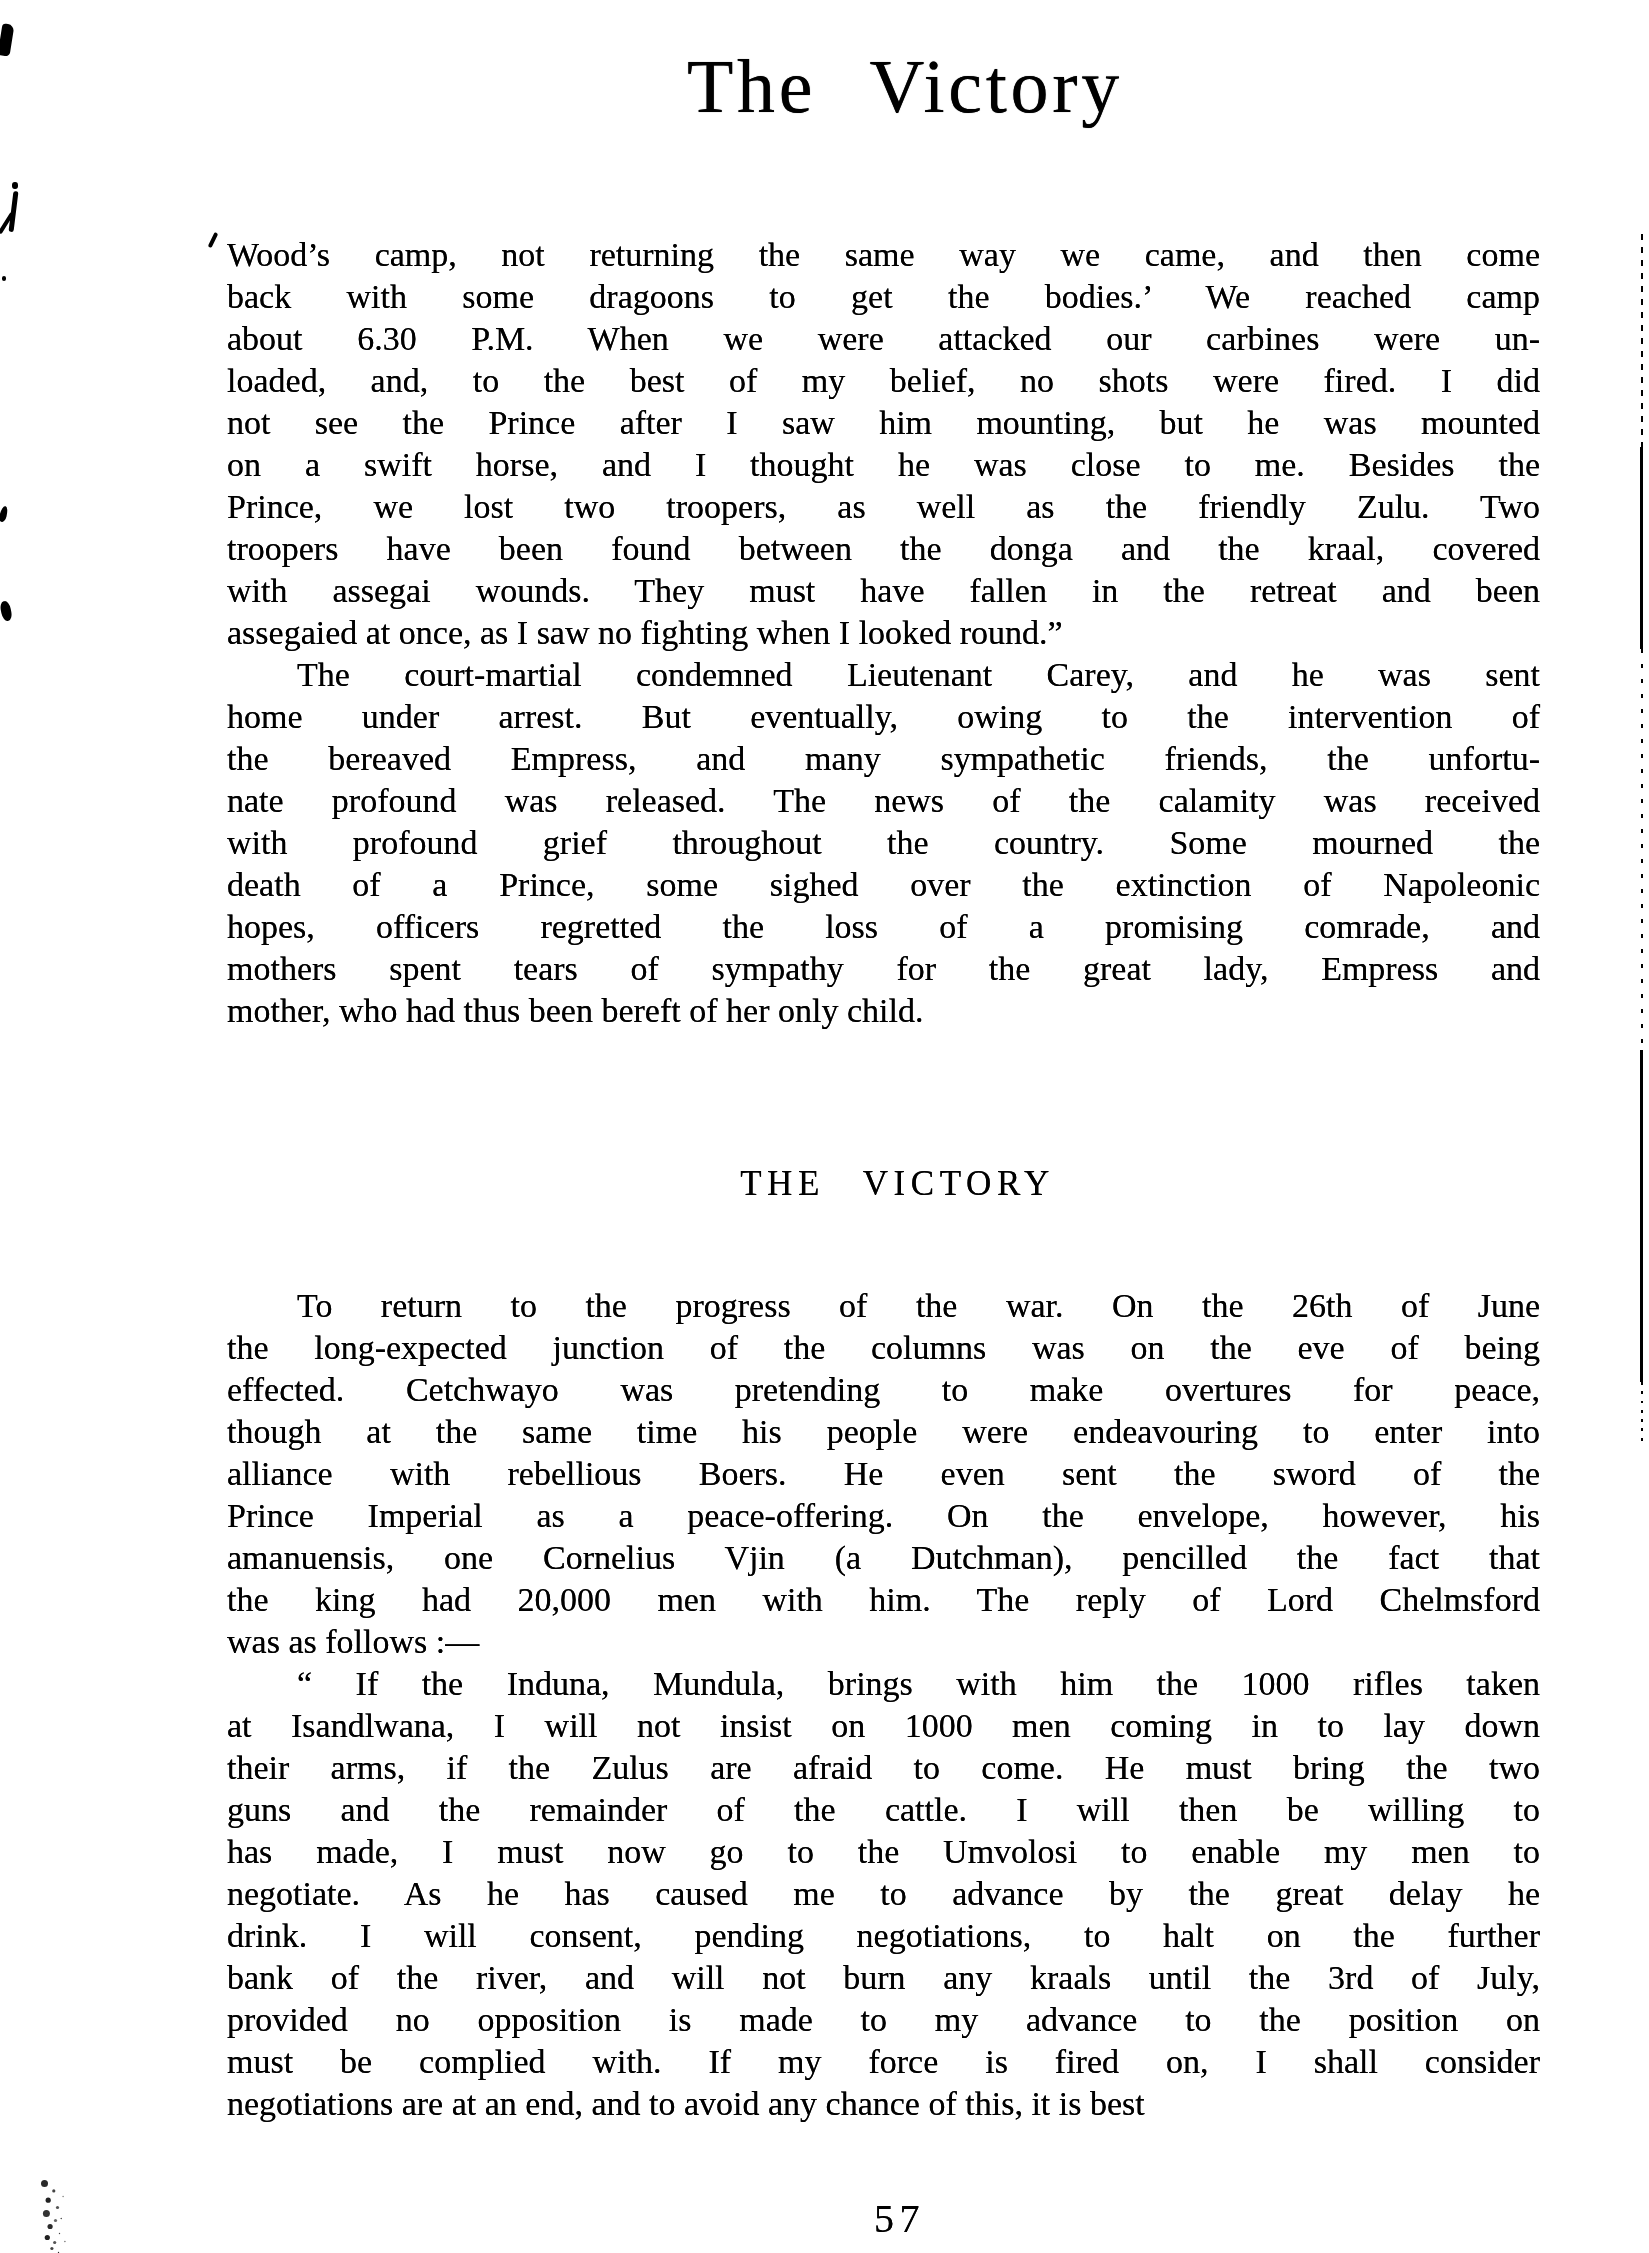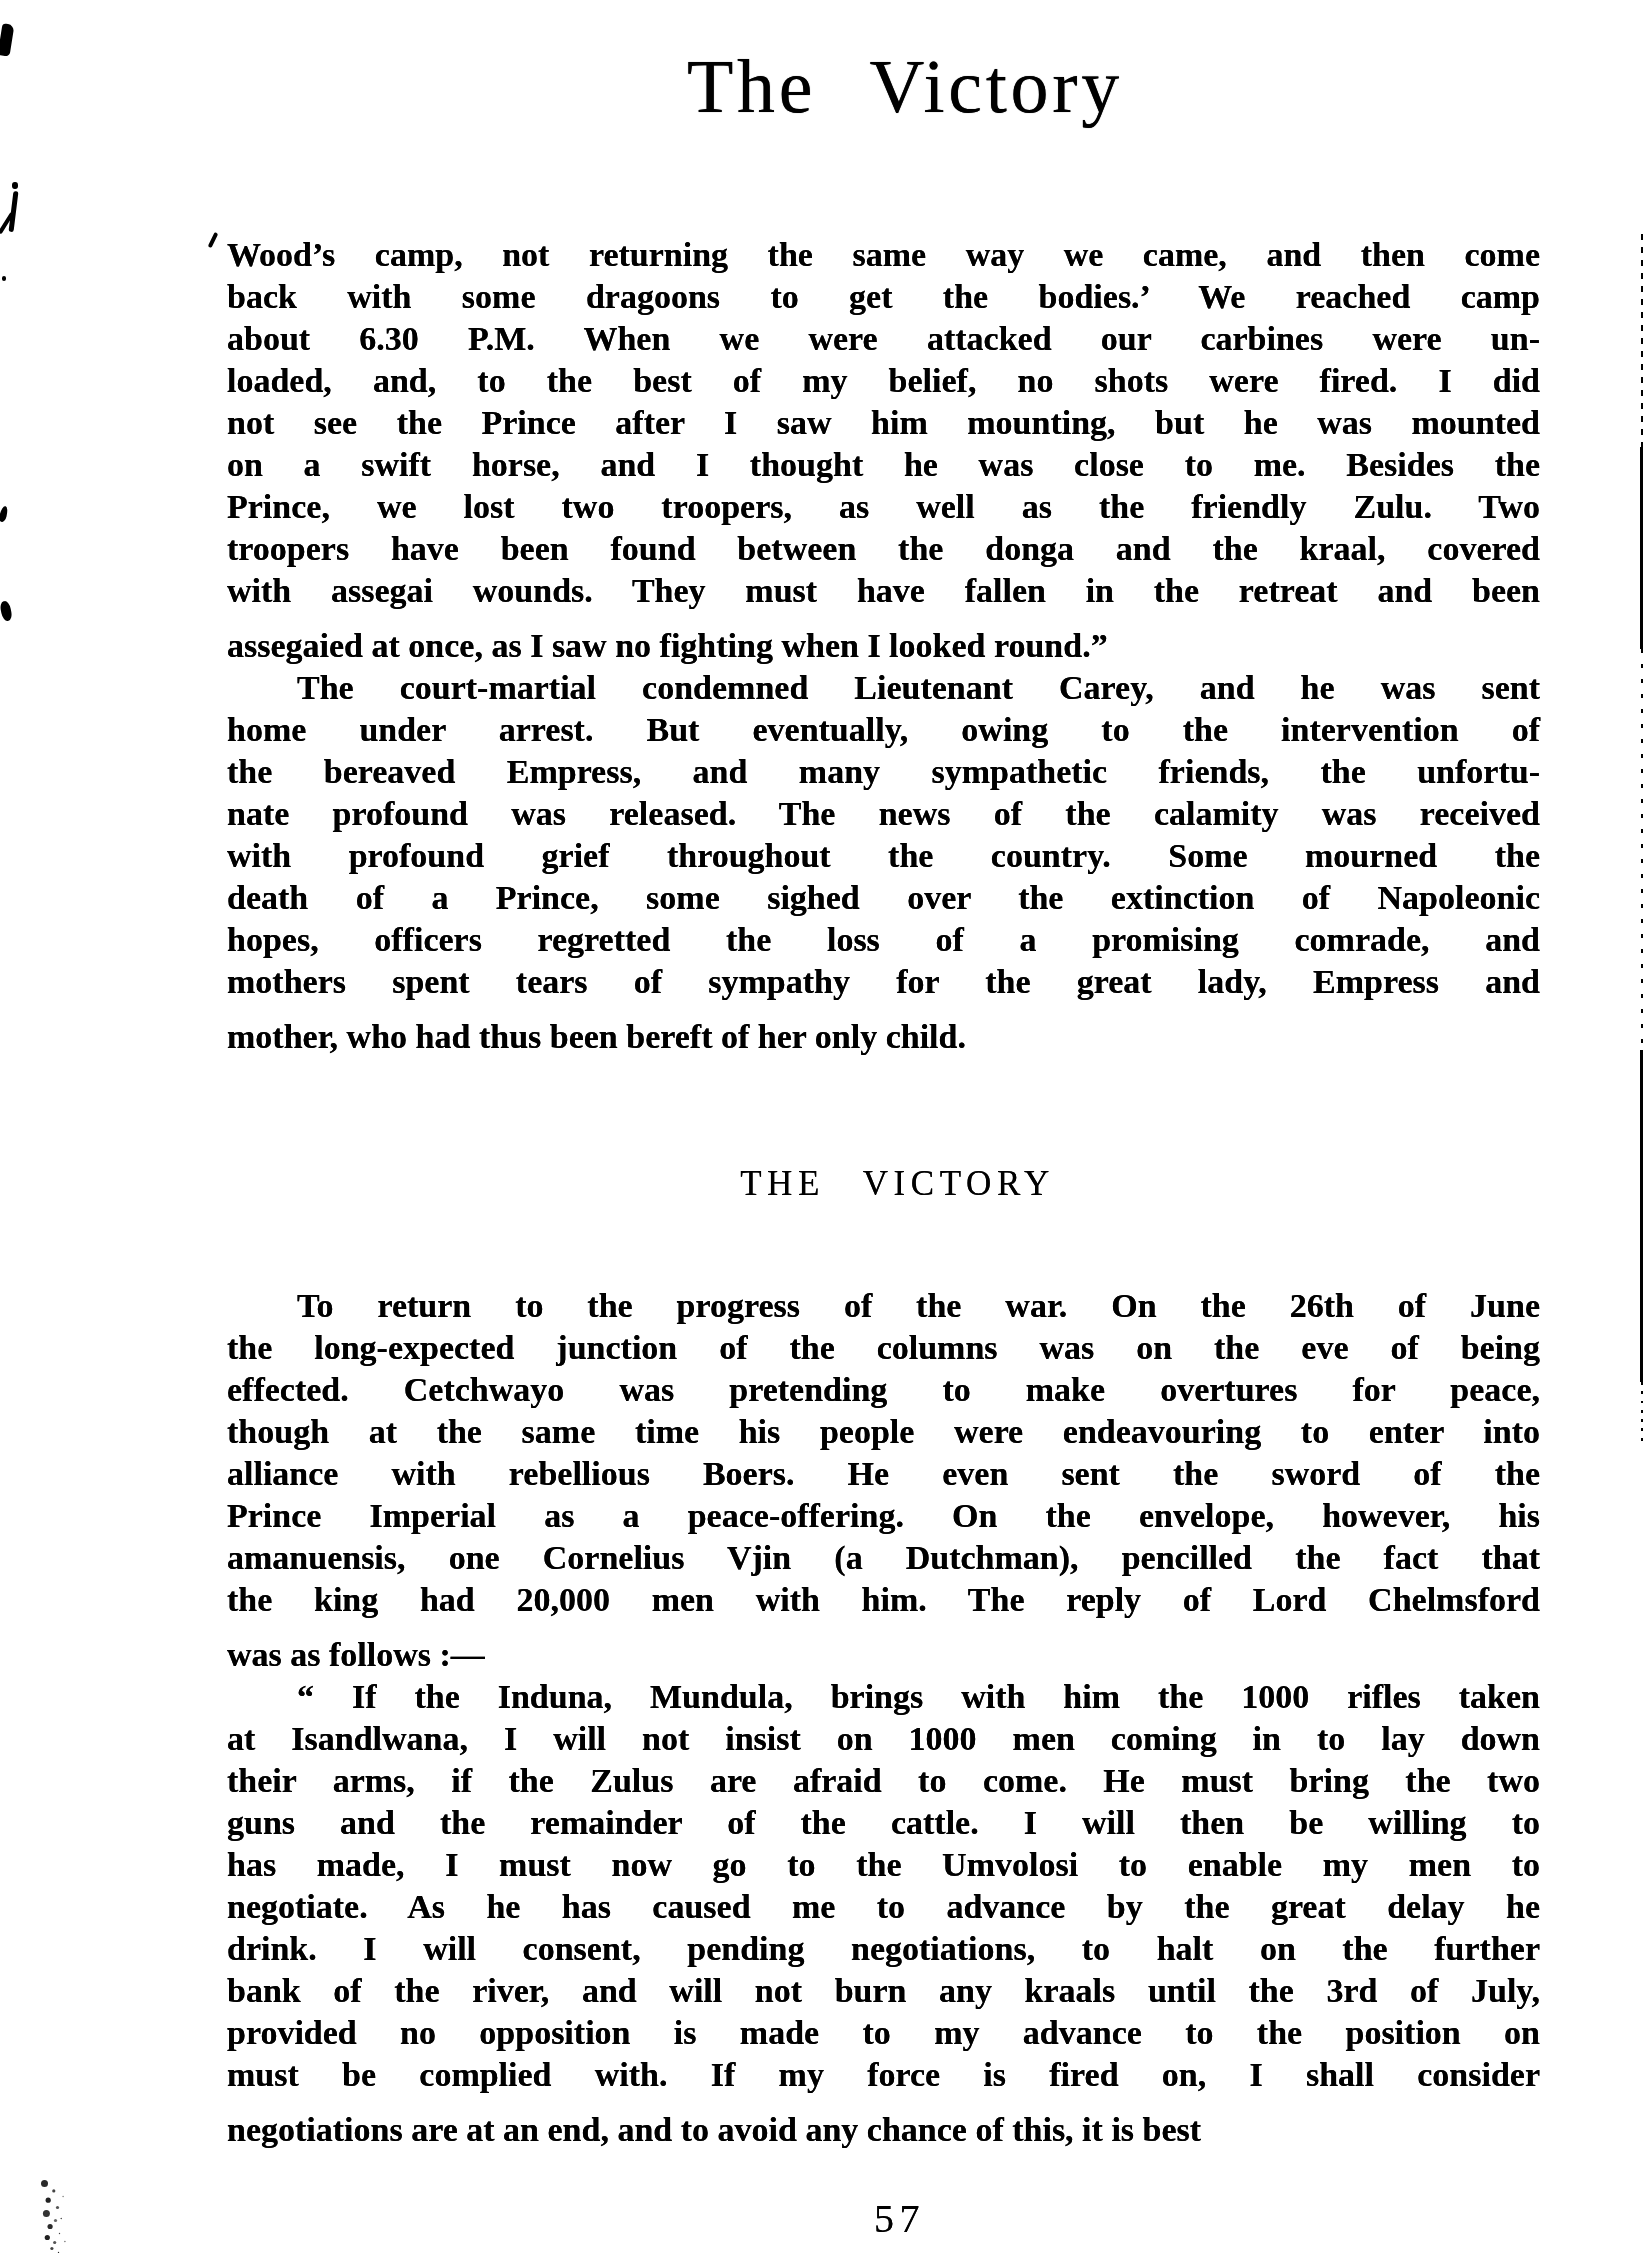--- a/index.html
+++ b/index.html
@@ -27,31 +27,31 @@
     word-spacing: 32px;
     text-shadow: 0 0 0.7px rgba(0,0,0,0.9);
   }
   .text-block {
     position: absolute;
     left: 227px;
     width: 1313px;
   }
   #block1 { top: 234px; }
   #block2 { top: 1285px; }
-  .paragraph { margin: 0; font-weight: bold; }
+  .paragraph { margin: 0; }
   .line {
     height: 42px;
     line-height: 42px;
     font-size: 34px;
     text-align: justify;
     text-align-last: justify;
     text-shadow: 0 0 0.6px rgba(0,0,0,0.85);
     white-space: nowrap;
   }
-  .line.last { text-align-last: left; white-space: normal; margin-top: 13px; }
+  .line.last { text-align-last: left; white-space: normal; }
   .line.indent { text-indent: 70px; }
   .section-heading {
     position: absolute;
     top: 1164px;
     left: 227px;
     width: 1313px;
     margin: 0;
     text-align: center;
     text-indent: 28px;
     font-size: 35px;

